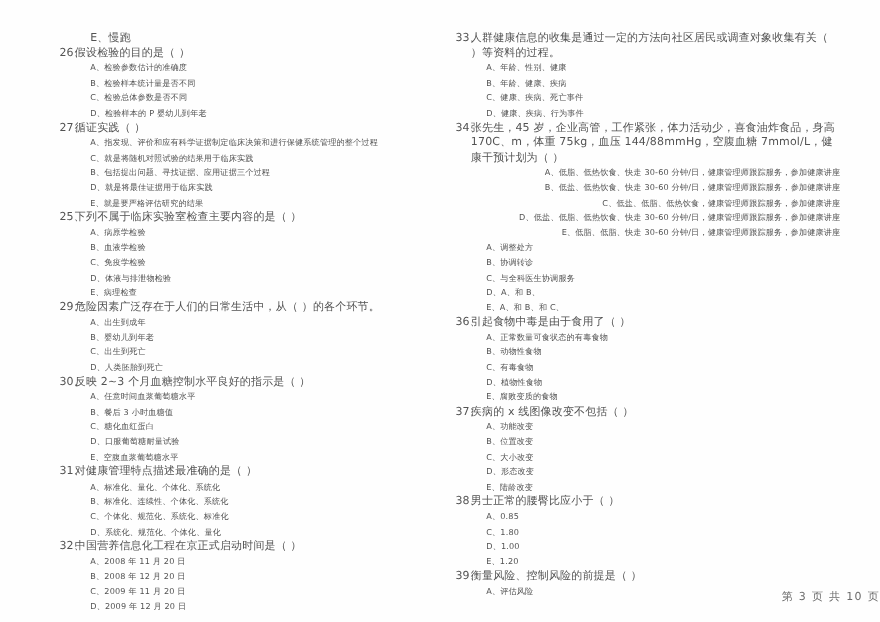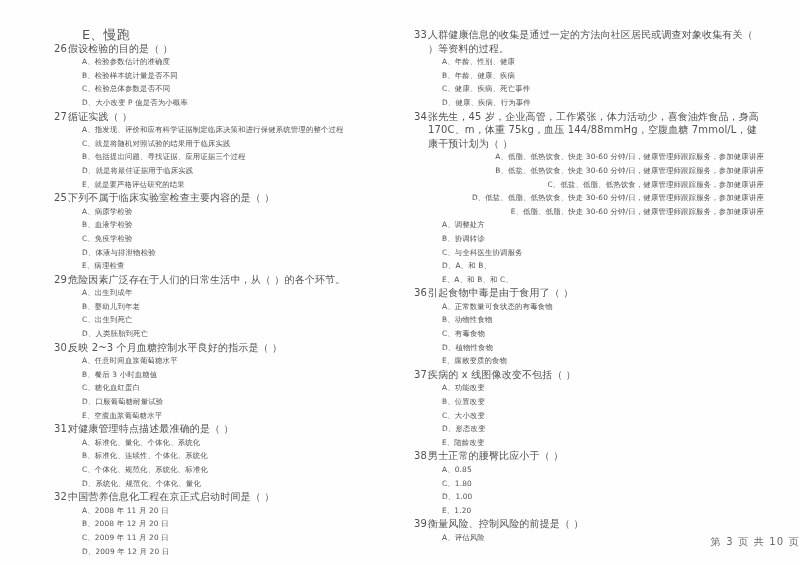--- a/index.html
+++ b/index.html
@@ -71,21 +71,21 @@
     color: #525252;
     white-space: nowrap;
   }
   .opt.wrap {
     white-space: normal;
     text-align: right;
   }
 
   
   .orphan-opt {
-    font-size: 13px;
+    font-size: 10px;
     line-height: 13.6px;
     padding-left: 28px;
     letter-spacing: 0.15px;
     color: #525252;
   }
 
   .footer {
     position: absolute;
     left: 0;
     right: 0;
@@ -106,21 +106,21 @@
     <div class="col left">
       <div class="orphan-opt">E、慢跑</div>
 
       <div class="q">
         <div class="q-stem">
           <span class="num">26、</span><span>假设检验的目的是（      ）</span>
         </div>
         <div class="opt">A、检验参数估计的准确度</div>
         <div class="opt">B、检验样本统计量是否不同</div>
         <div class="opt">C、检验总体参数是否不同</div>
-        <div class="opt">D、大小改变 P 值是否为小概率</div>
+        <div class="opt">D、检验样本的 P 婴幼儿到年老</div>
       </div>
 
       <div class="q">
         <div class="q-stem">
           <span class="num">27、</span><span>循证实践（      ）</span>
         </div>
         <div class="opt">A、指发现、评价和应有科学证据制定临床决策和进行保健系统管理的整个过程</div>
         <div class="opt">C、就是将随机对照试验的结果用于临床实践</div>
         <div class="opt">B、包括提出问题、寻找证据、应用证据三个过程</div>
         <div class="opt">D、就是将最佳证据用于临床实践</div>

